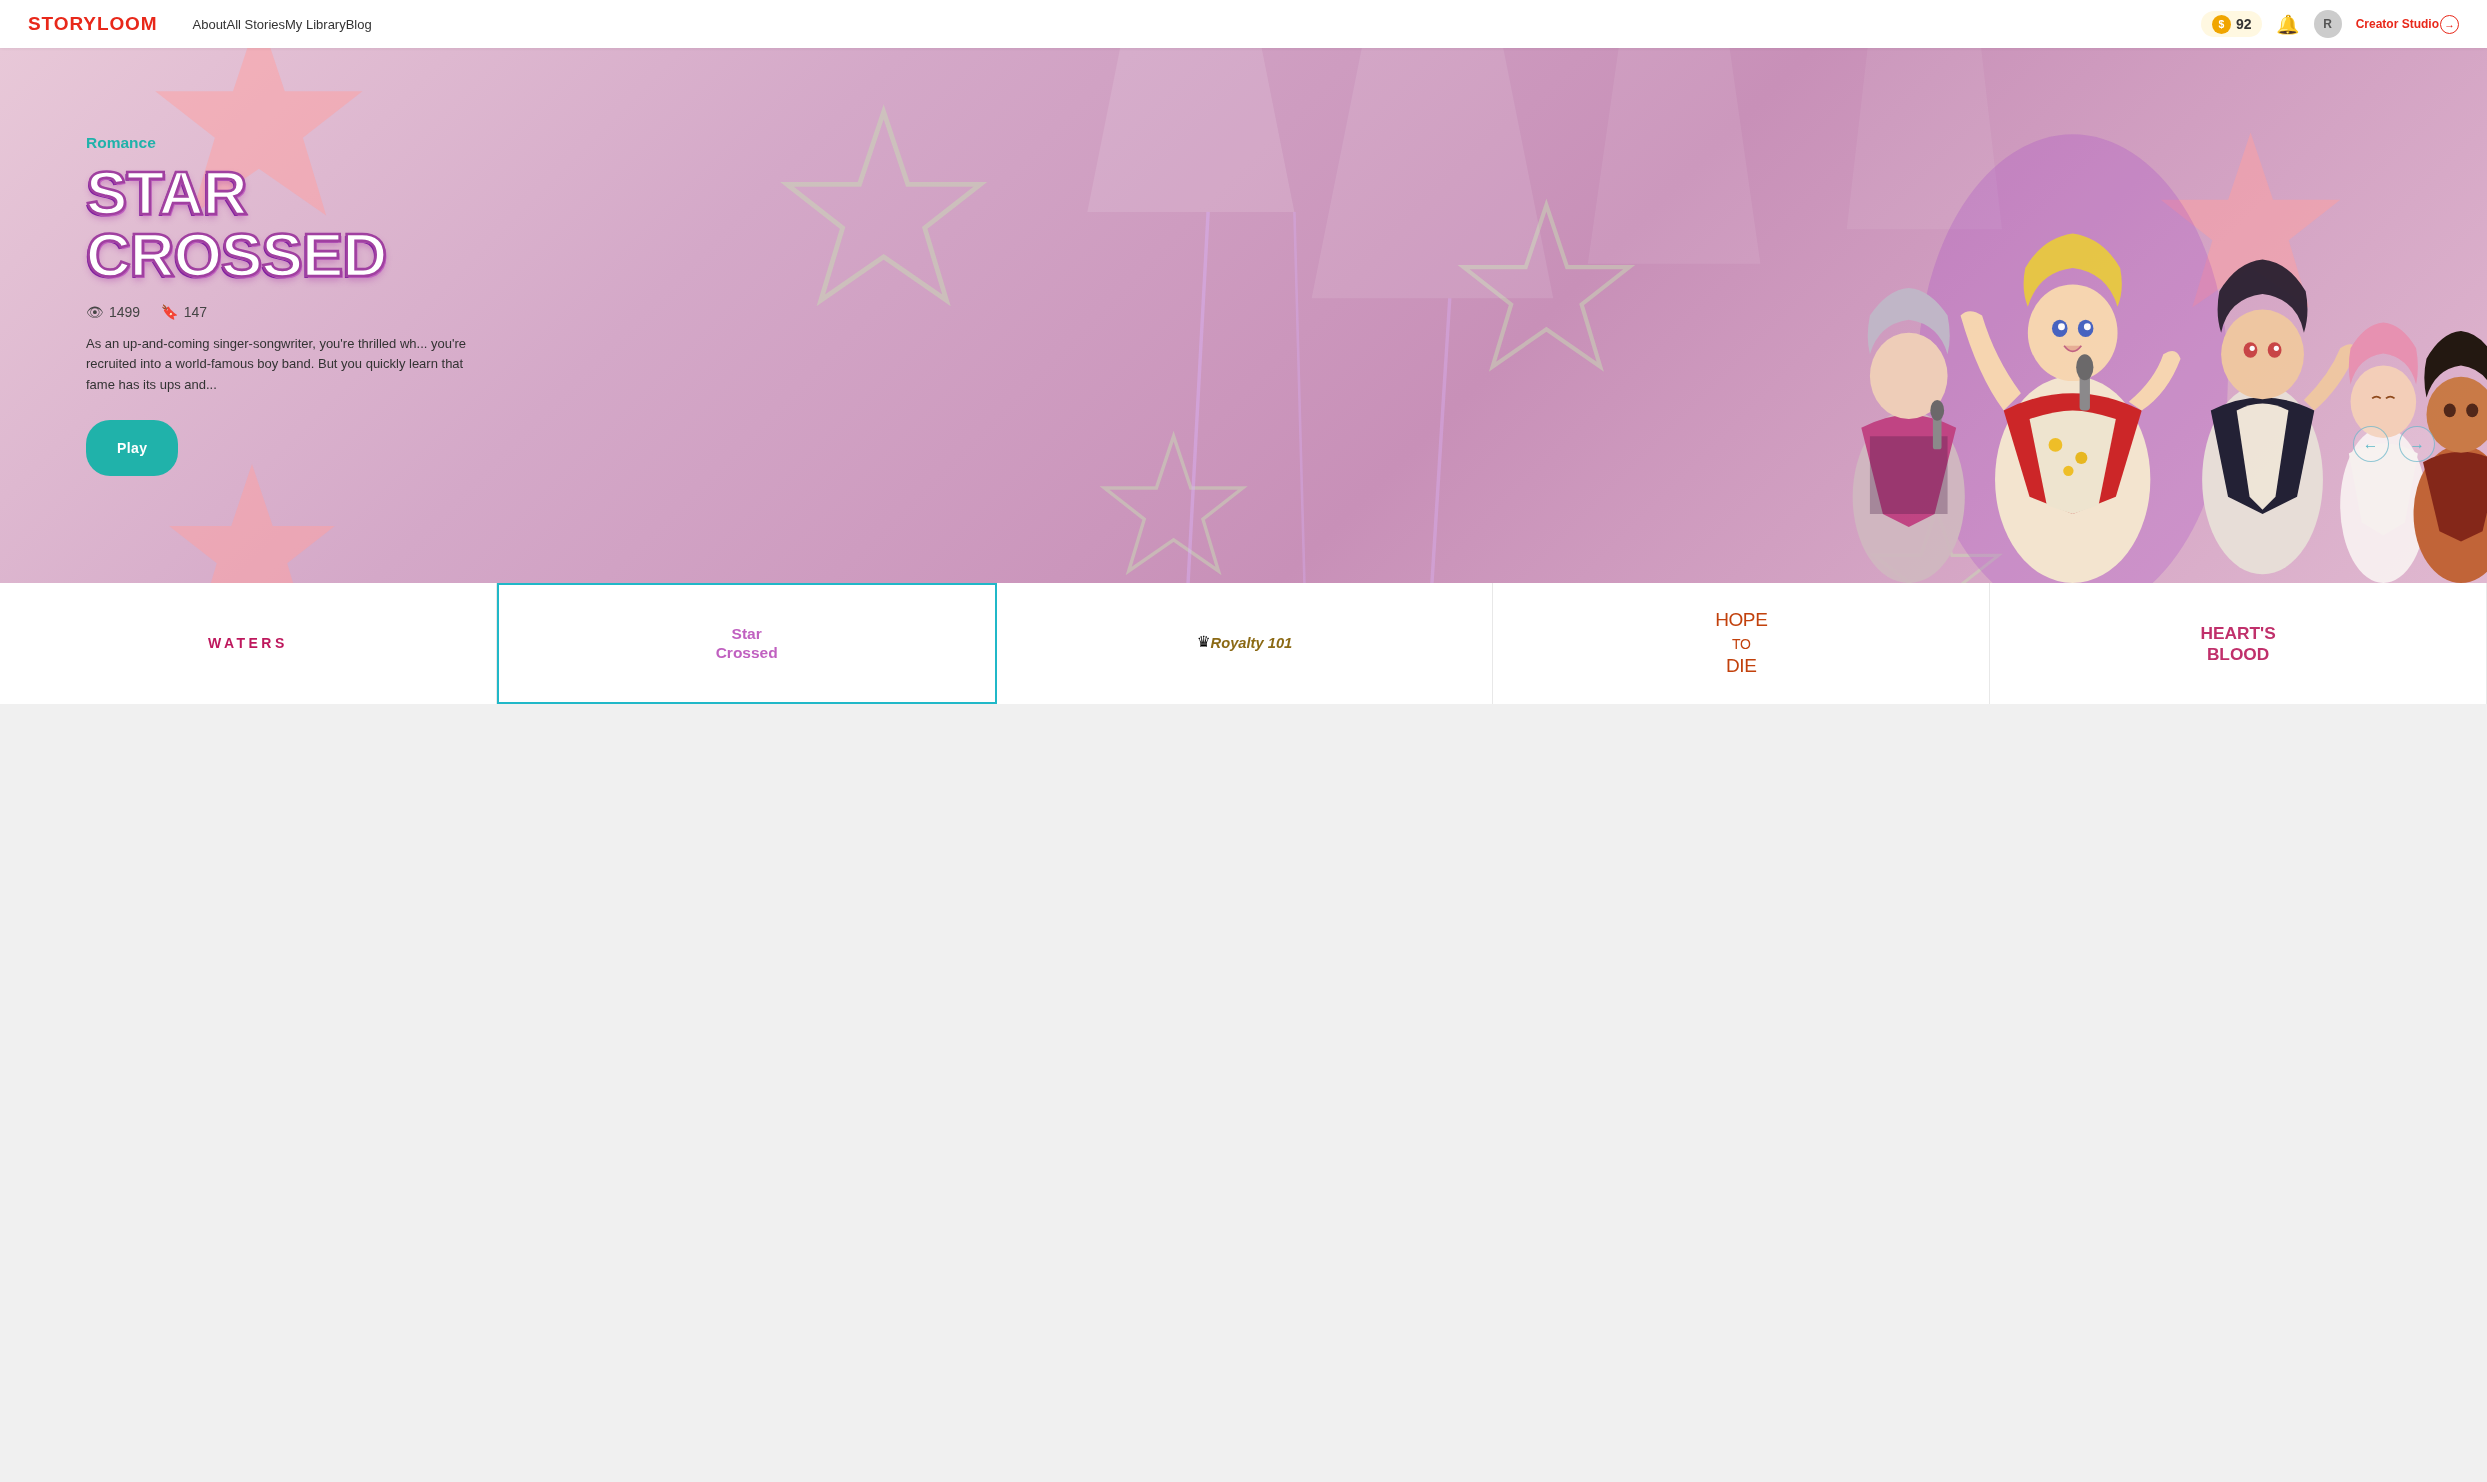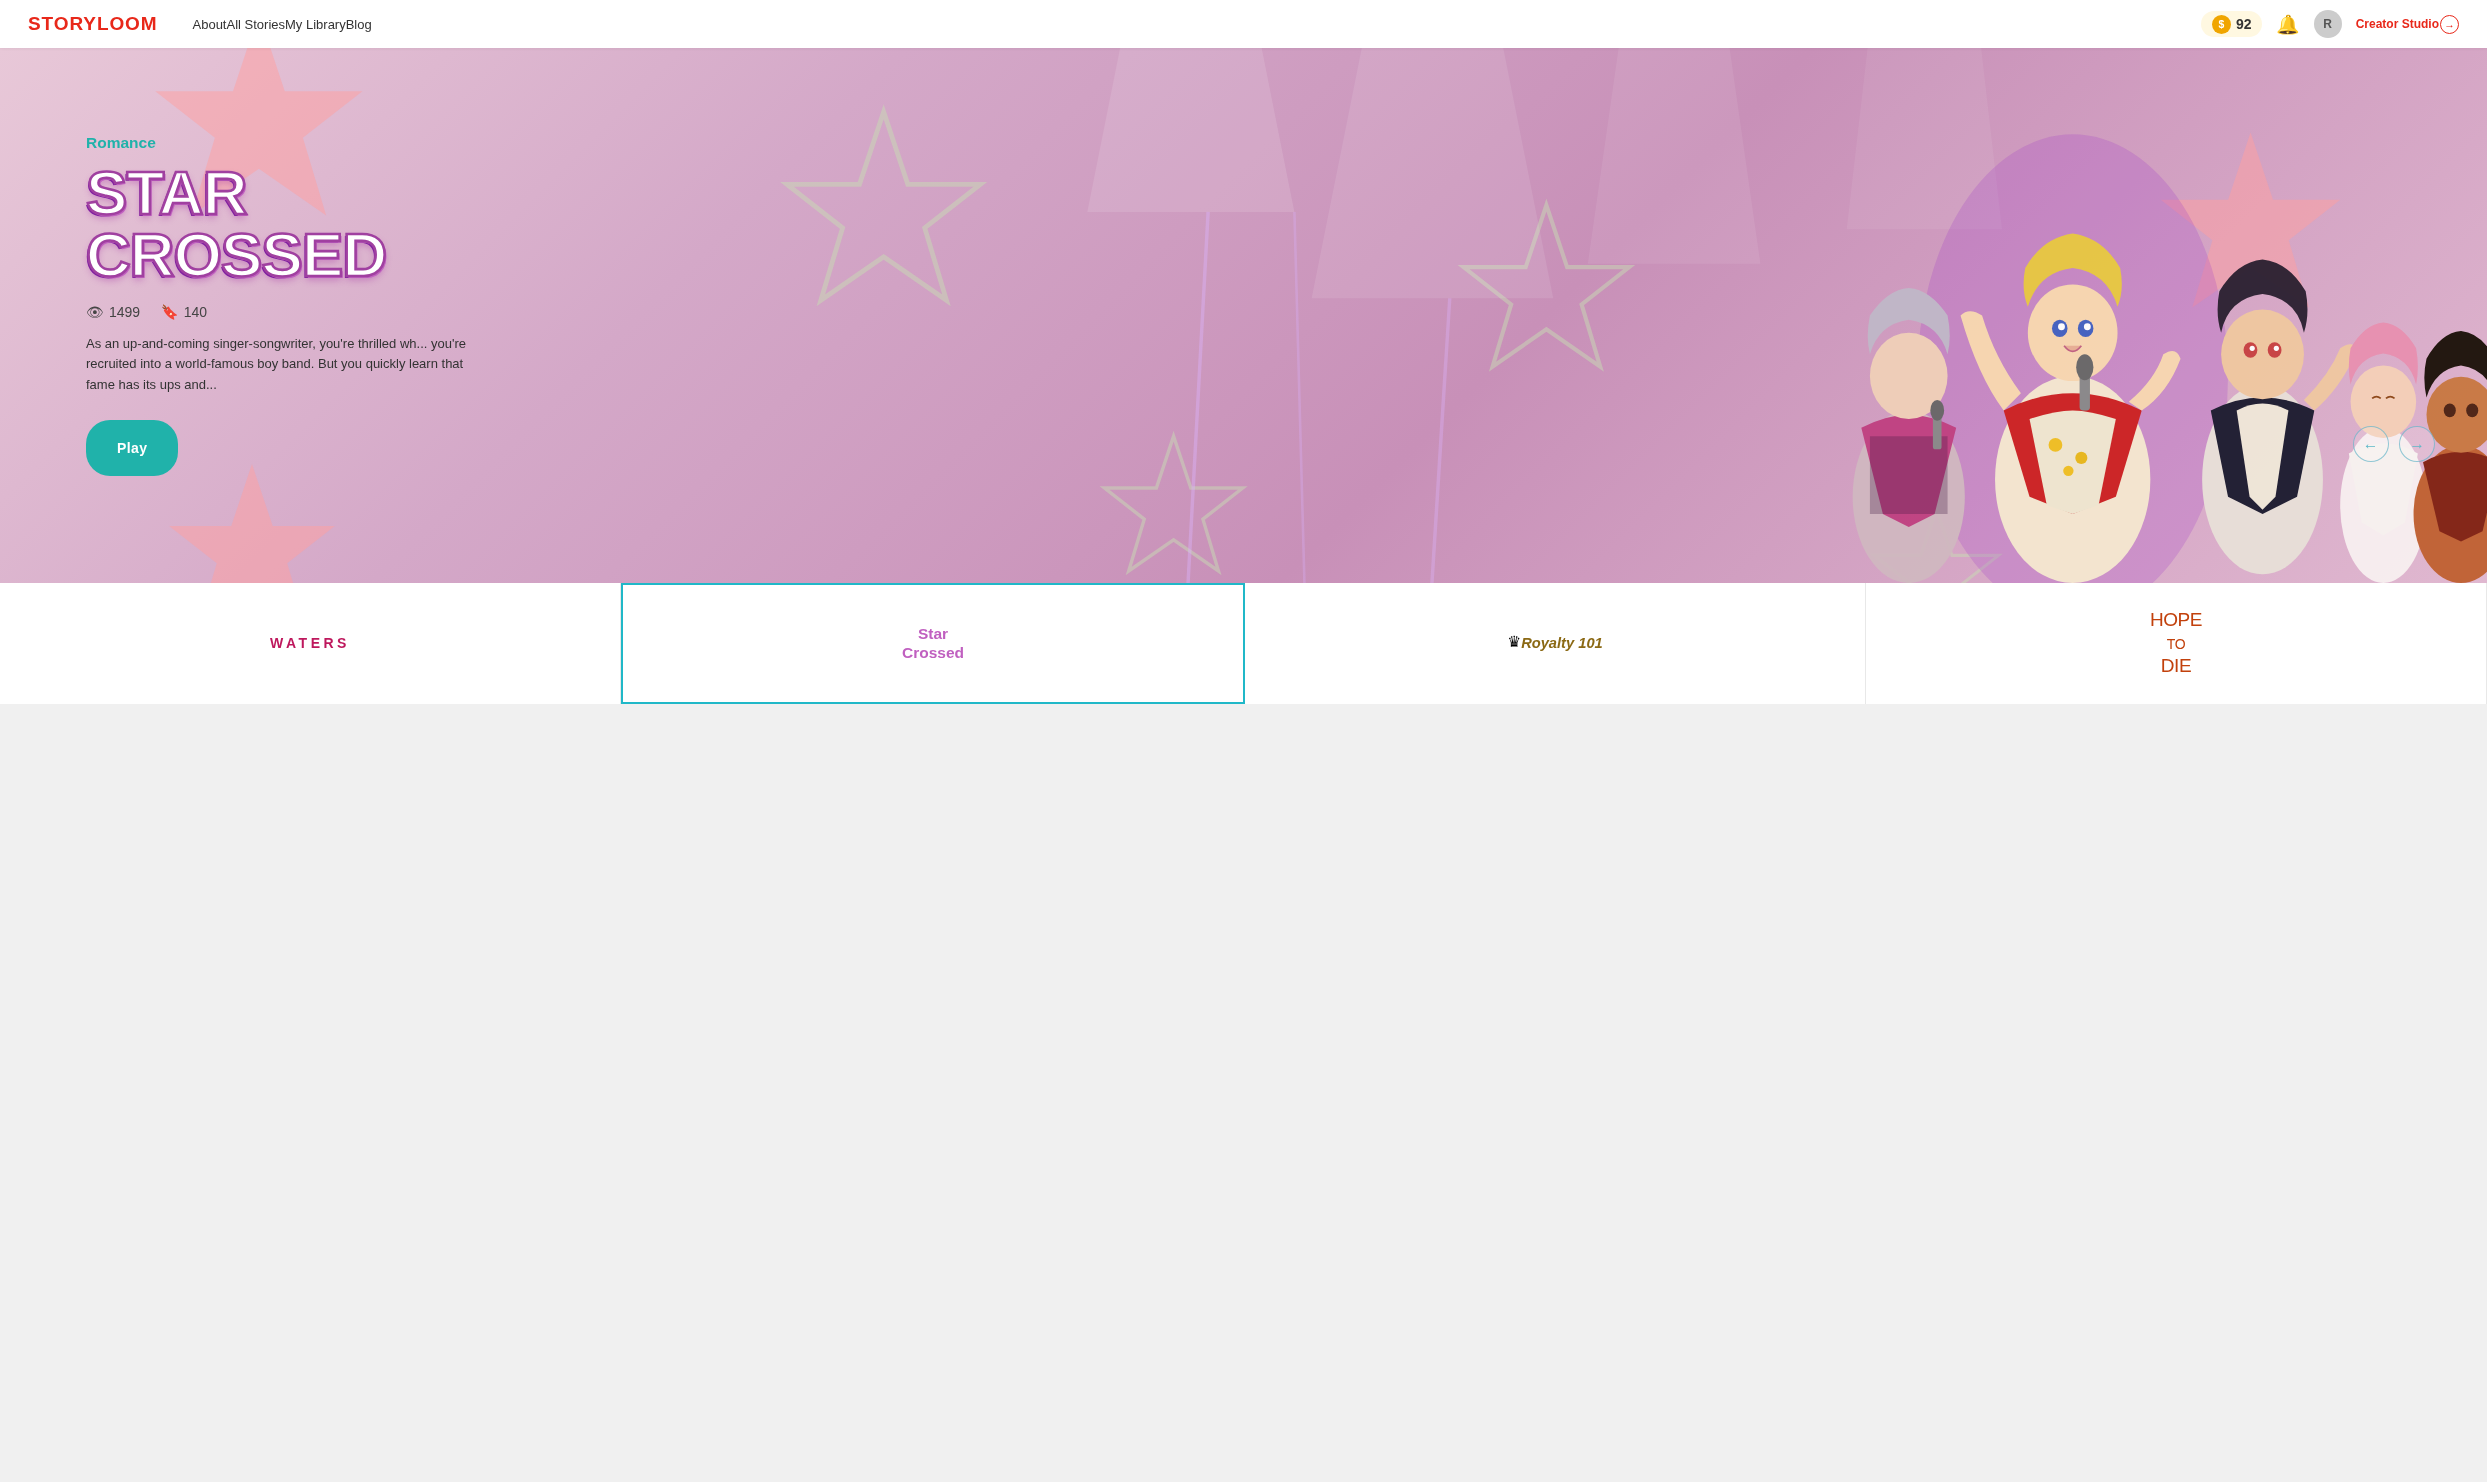--- a/index.html
+++ b/index.html
@@ -381,21 +381,21 @@
       <span>STAR</span><br>
       <span>CROSSED</span>
     </div>
     <div class="hero-stats">
       <div class="stat-item">
         <span>👁</span>
         <span>1499</span>
       </div>
       <div class="stat-item">
         <span>🔖</span>
-        <span>140</span>
+        <span>147</span>
       </div>
     </div>
     <div class="hero-description">As an up-and-coming singer-songwriter, you're thrilled wh... you're recruited into a world-famous boy band. But you quickly learn that fame has its ups and...</div>
     <button class="play-btn">Play</button>
   </div>
 
   <div class="hero-nav">
     <button class="hero-nav-btn">←</button>
     <button class="hero-nav-btn">→</button>
   </div>
@@ -413,15 +413,18 @@
 
   <div class="thumb-item">
     <div style="text-align:center;font-size:15.5px;margin-bottom:3.5px;">♛</div>
     <div class="thumb-title thumb-royalty"><em>Royalty 101</em></div>
   </div>
 
   <div class="thumb-item">
     <div class="thumb-title thumb-hopetodie">HOPE<br><span style="font-size:14px;">TO</span><br>DIE</div>
   </div>
 
+  <div class="thumb-item">
+    <div class="thumb-title thumb-heartsblood">HEART'S<br>BLOOD</div>
+  </div>
 
 </div>
 
 
 </body></html>

